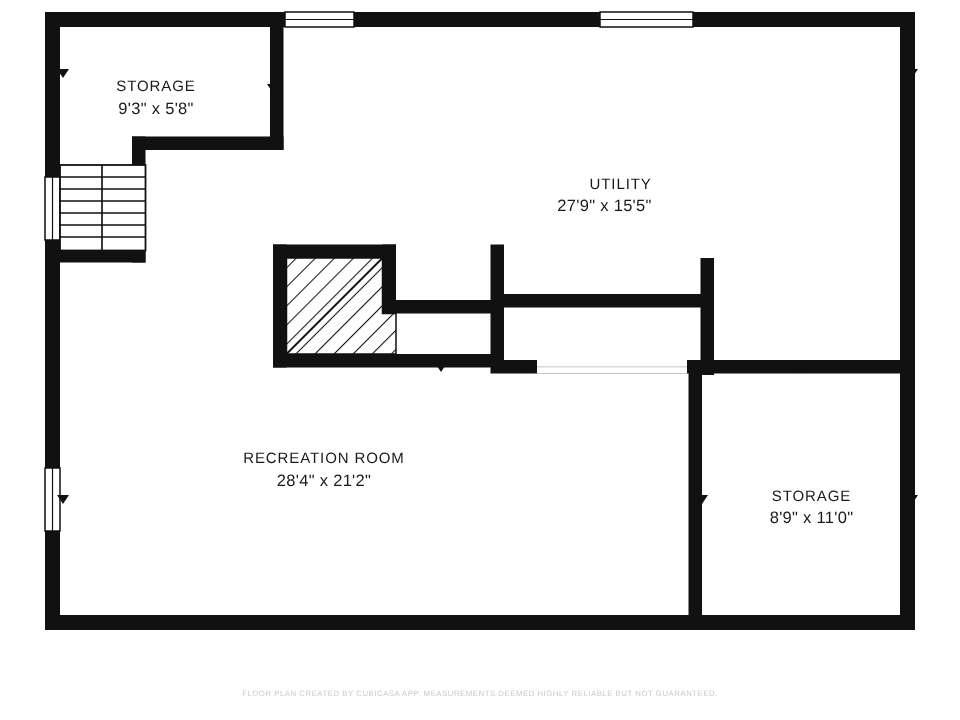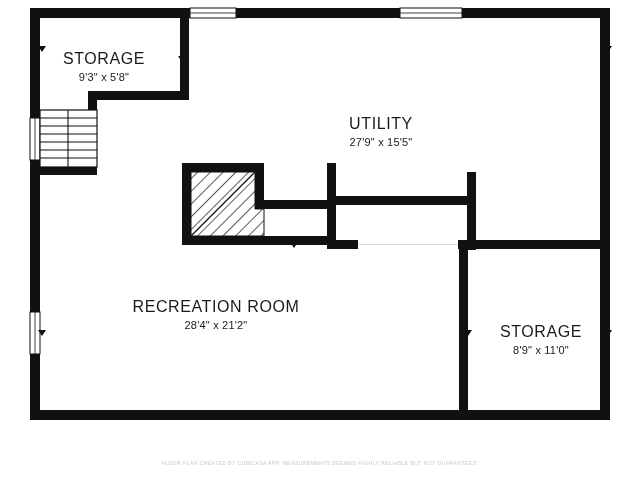--- a/index.html
+++ b/index.html
@@ -30,21 +30,21 @@
   .room-label {
     position: absolute;
     text-align: center;
     color: #1a1a1a;
     font-family: "Liberation Sans", sans-serif;
     line-height: 1.35;
     white-space: nowrap;
     transform: translate(-50%, -50%);
   }
   .room-name {
-    font-size: 16px;
+    font-size: 10px;
     letter-spacing: 0.6px;
     font-weight: 400;
   }
   .room-dims {
     font-size: 11px;
     letter-spacing: 0.2px;
     font-weight: 400;
   }
   .footer-note {
     position: absolute;
@@ -164,21 +164,21 @@
       <rect x="358" y="240" width="100" height="9" fill="#ffffff"></rect>
       <line x1="358" y1="244.5" x2="458" y2="244.5" stroke="#d8d8d8" stroke-width="1"></line>
     </g>
   </svg>
 
   <div class="room-label" style="left:104px; top:66px;">
     <div class="room-name">STORAGE</div>
     <div class="room-dims">9'3" x 5'8"</div>
   </div>
 
-  <div class="room-label" style="left:381px; top:131px;">
+  <div class="room-label" style="left:403px; top:131px;text-align:right;">
     <div class="room-name">UTILITY</div>
     <div class="room-dims">27'9" x 15'5"</div>
   </div>
 
   <div class="room-label" style="left:216px; top:314px;">
     <div class="room-name">RECREATION ROOM</div>
     <div class="room-dims">28'4" x 21'2"</div>
   </div>
 
   <div class="room-label" style="left:541px; top:339px;">

